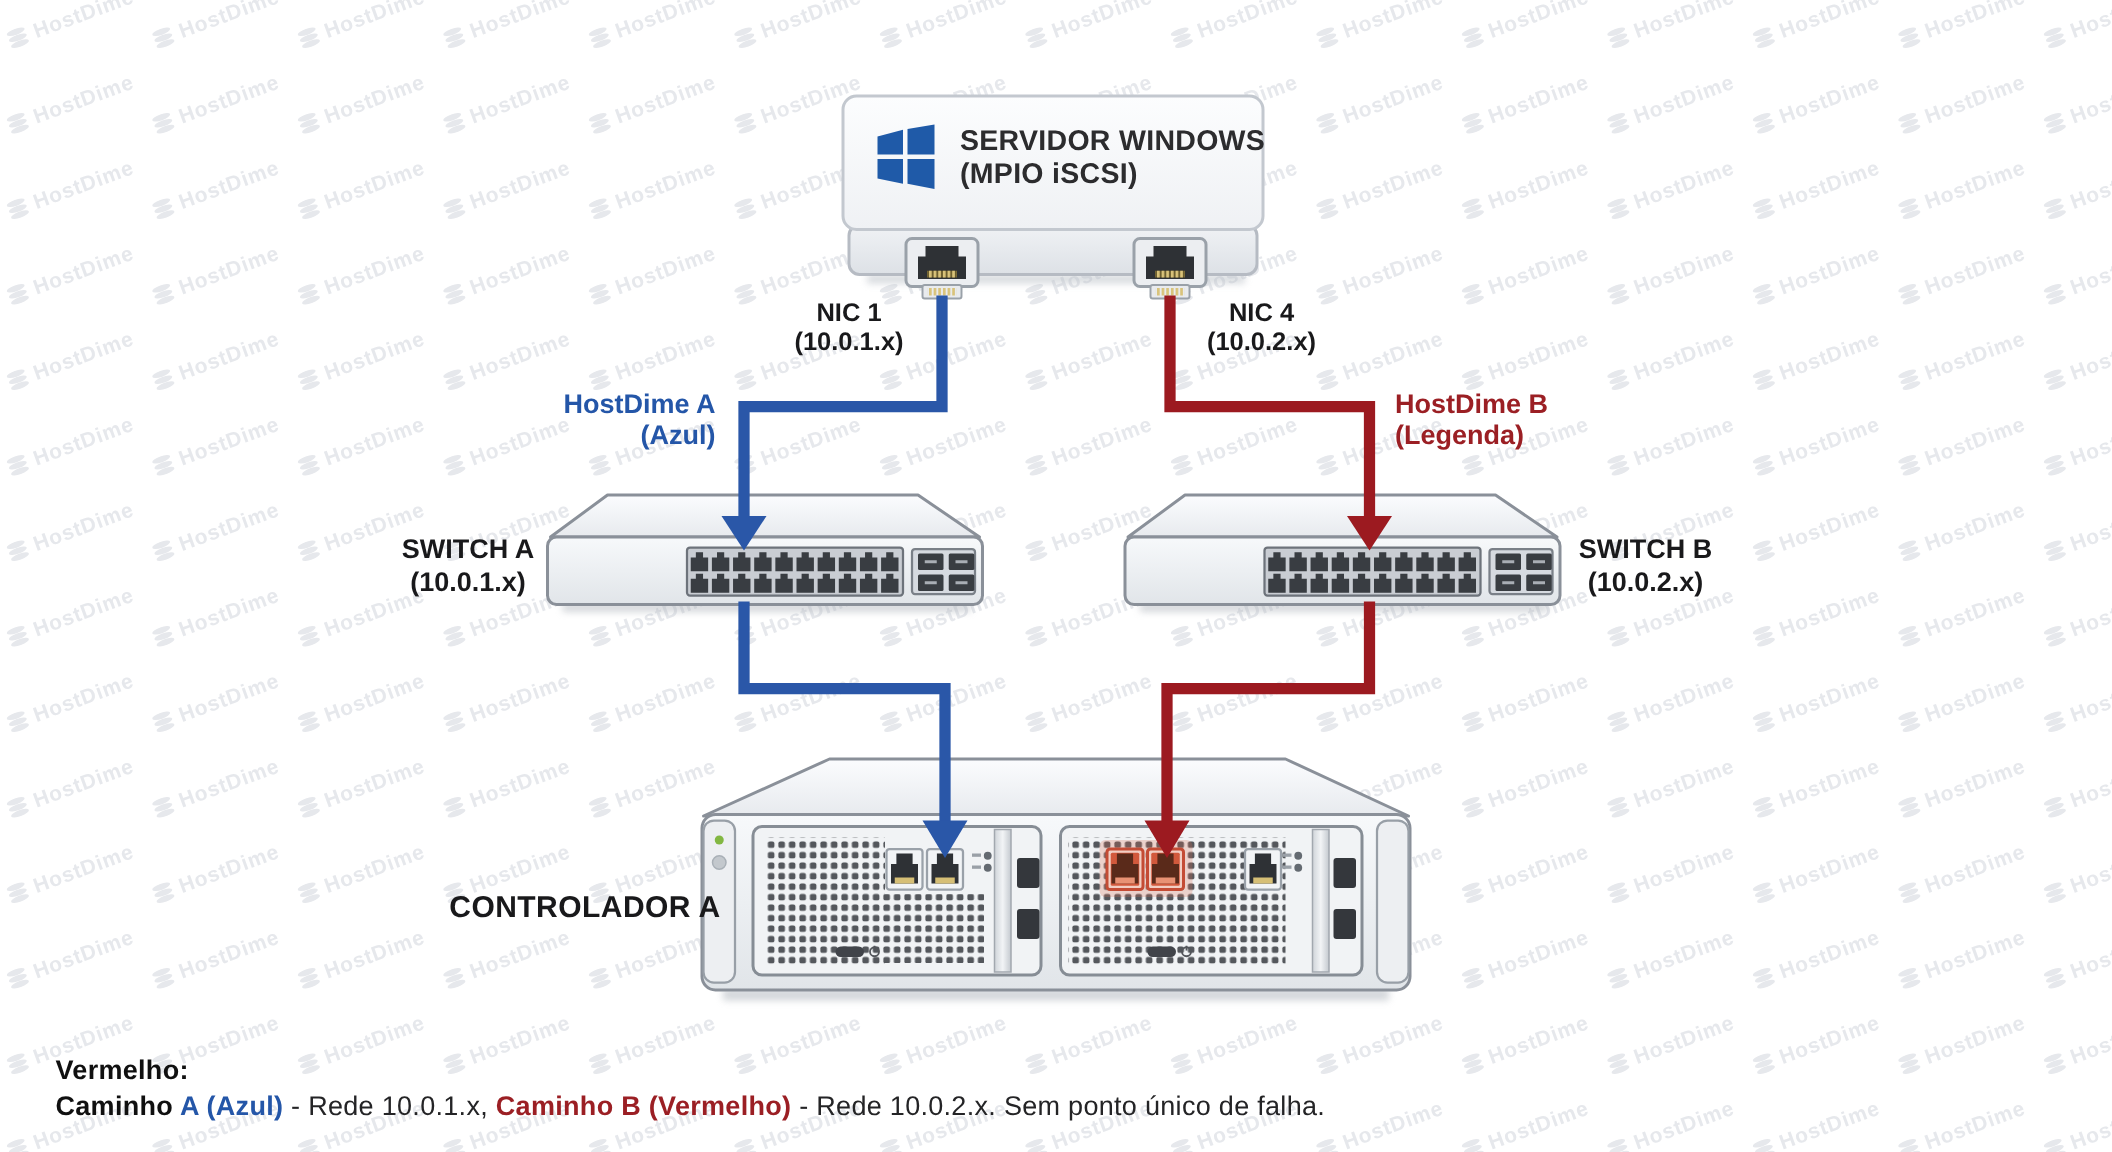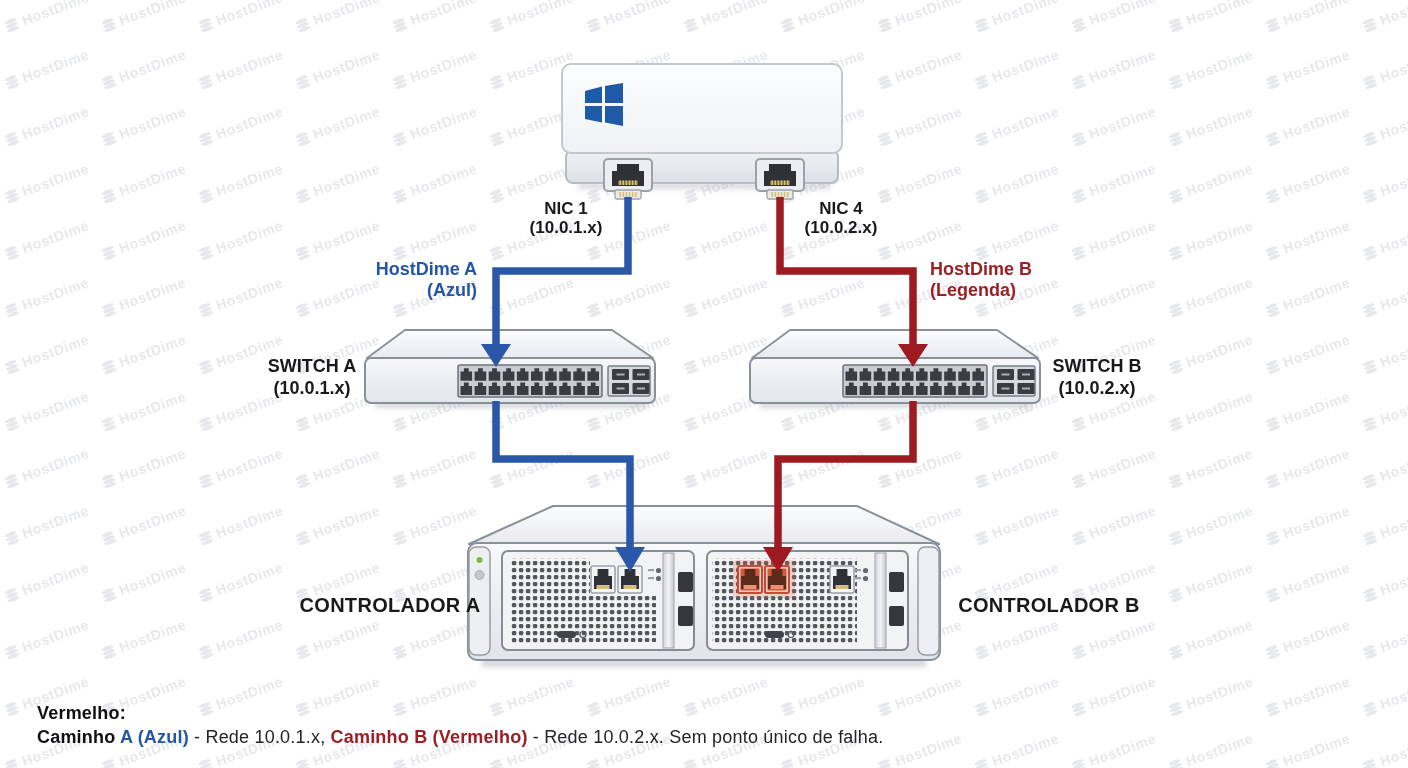--- a/index.html
+++ b/index.html
@@ -1940,20 +1940,24 @@
       <polygon class="arrow-a" points="481,344 511,344 496,367"></polygon>
       <path class="cable-a" d="M496,401 V459 H630 V549"></path>
       <polygon class="arrow-a" points="615,547 645,547 630,572"></polygon>
       <path class="cable-b" d="M780,197 V271 H913 V346"></path>
       <polygon class="arrow-b" points="898,344 928,344 913,367"></polygon>
       <path class="cable-b" d="M913,401 V459 H778 V549"></path>
       <polygon class="arrow-b" points="763,547 793,547 778,572"></polygon>
     </g>
   </svg>
 
+  <div class="lbl server-title">
+    <div>SERVIDOR WINDOWS</div>
+    <div>(MPIO iSCSI)</div>
+  </div>
 
   <div class="lbl nic-lbl" id="nic1-label">
     <div>NIC 1</div>
     <div>(10.0.1.x)</div>
   </div>
   <div class="lbl nic-lbl" id="nic2-label">
     <div>NIC 4</div>
     <div>(10.0.2.x)</div>
   </div>
 
@@ -1969,21 +1973,20 @@
   <div class="lbl switch-lbl" id="switch-a-label">
     <div>SWITCH A</div>
     <div>(10.0.1.x)</div>
   </div>
   <div class="lbl switch-lbl" id="switch-b-label">
     <div>SWITCH B</div>
     <div>(10.0.2.x)</div>
   </div>
 
   <div class="lbl ctrl-lbl" id="controller-a-label">CONTROLADOR A</div>
-  <div class="lbl ctrl-lbl" id="controller-b-label">CONTROLADOR B</div>
 
   <div class="lbl" id="legend">
     <div class="lg-head">Vermelho:</div>
     <div class="lg-line">
       <span class="lg-bold">Caminho </span><span class="lg-blue">A (Azul)</span><span> - Rede 10.0.1.x, </span><span class="lg-red">Caminho B (Vermelho)</span><span> - Rede 10.0.2.x. Sem ponto único de falha.</span>
     </div>
   </div>
 
 </div>
 

